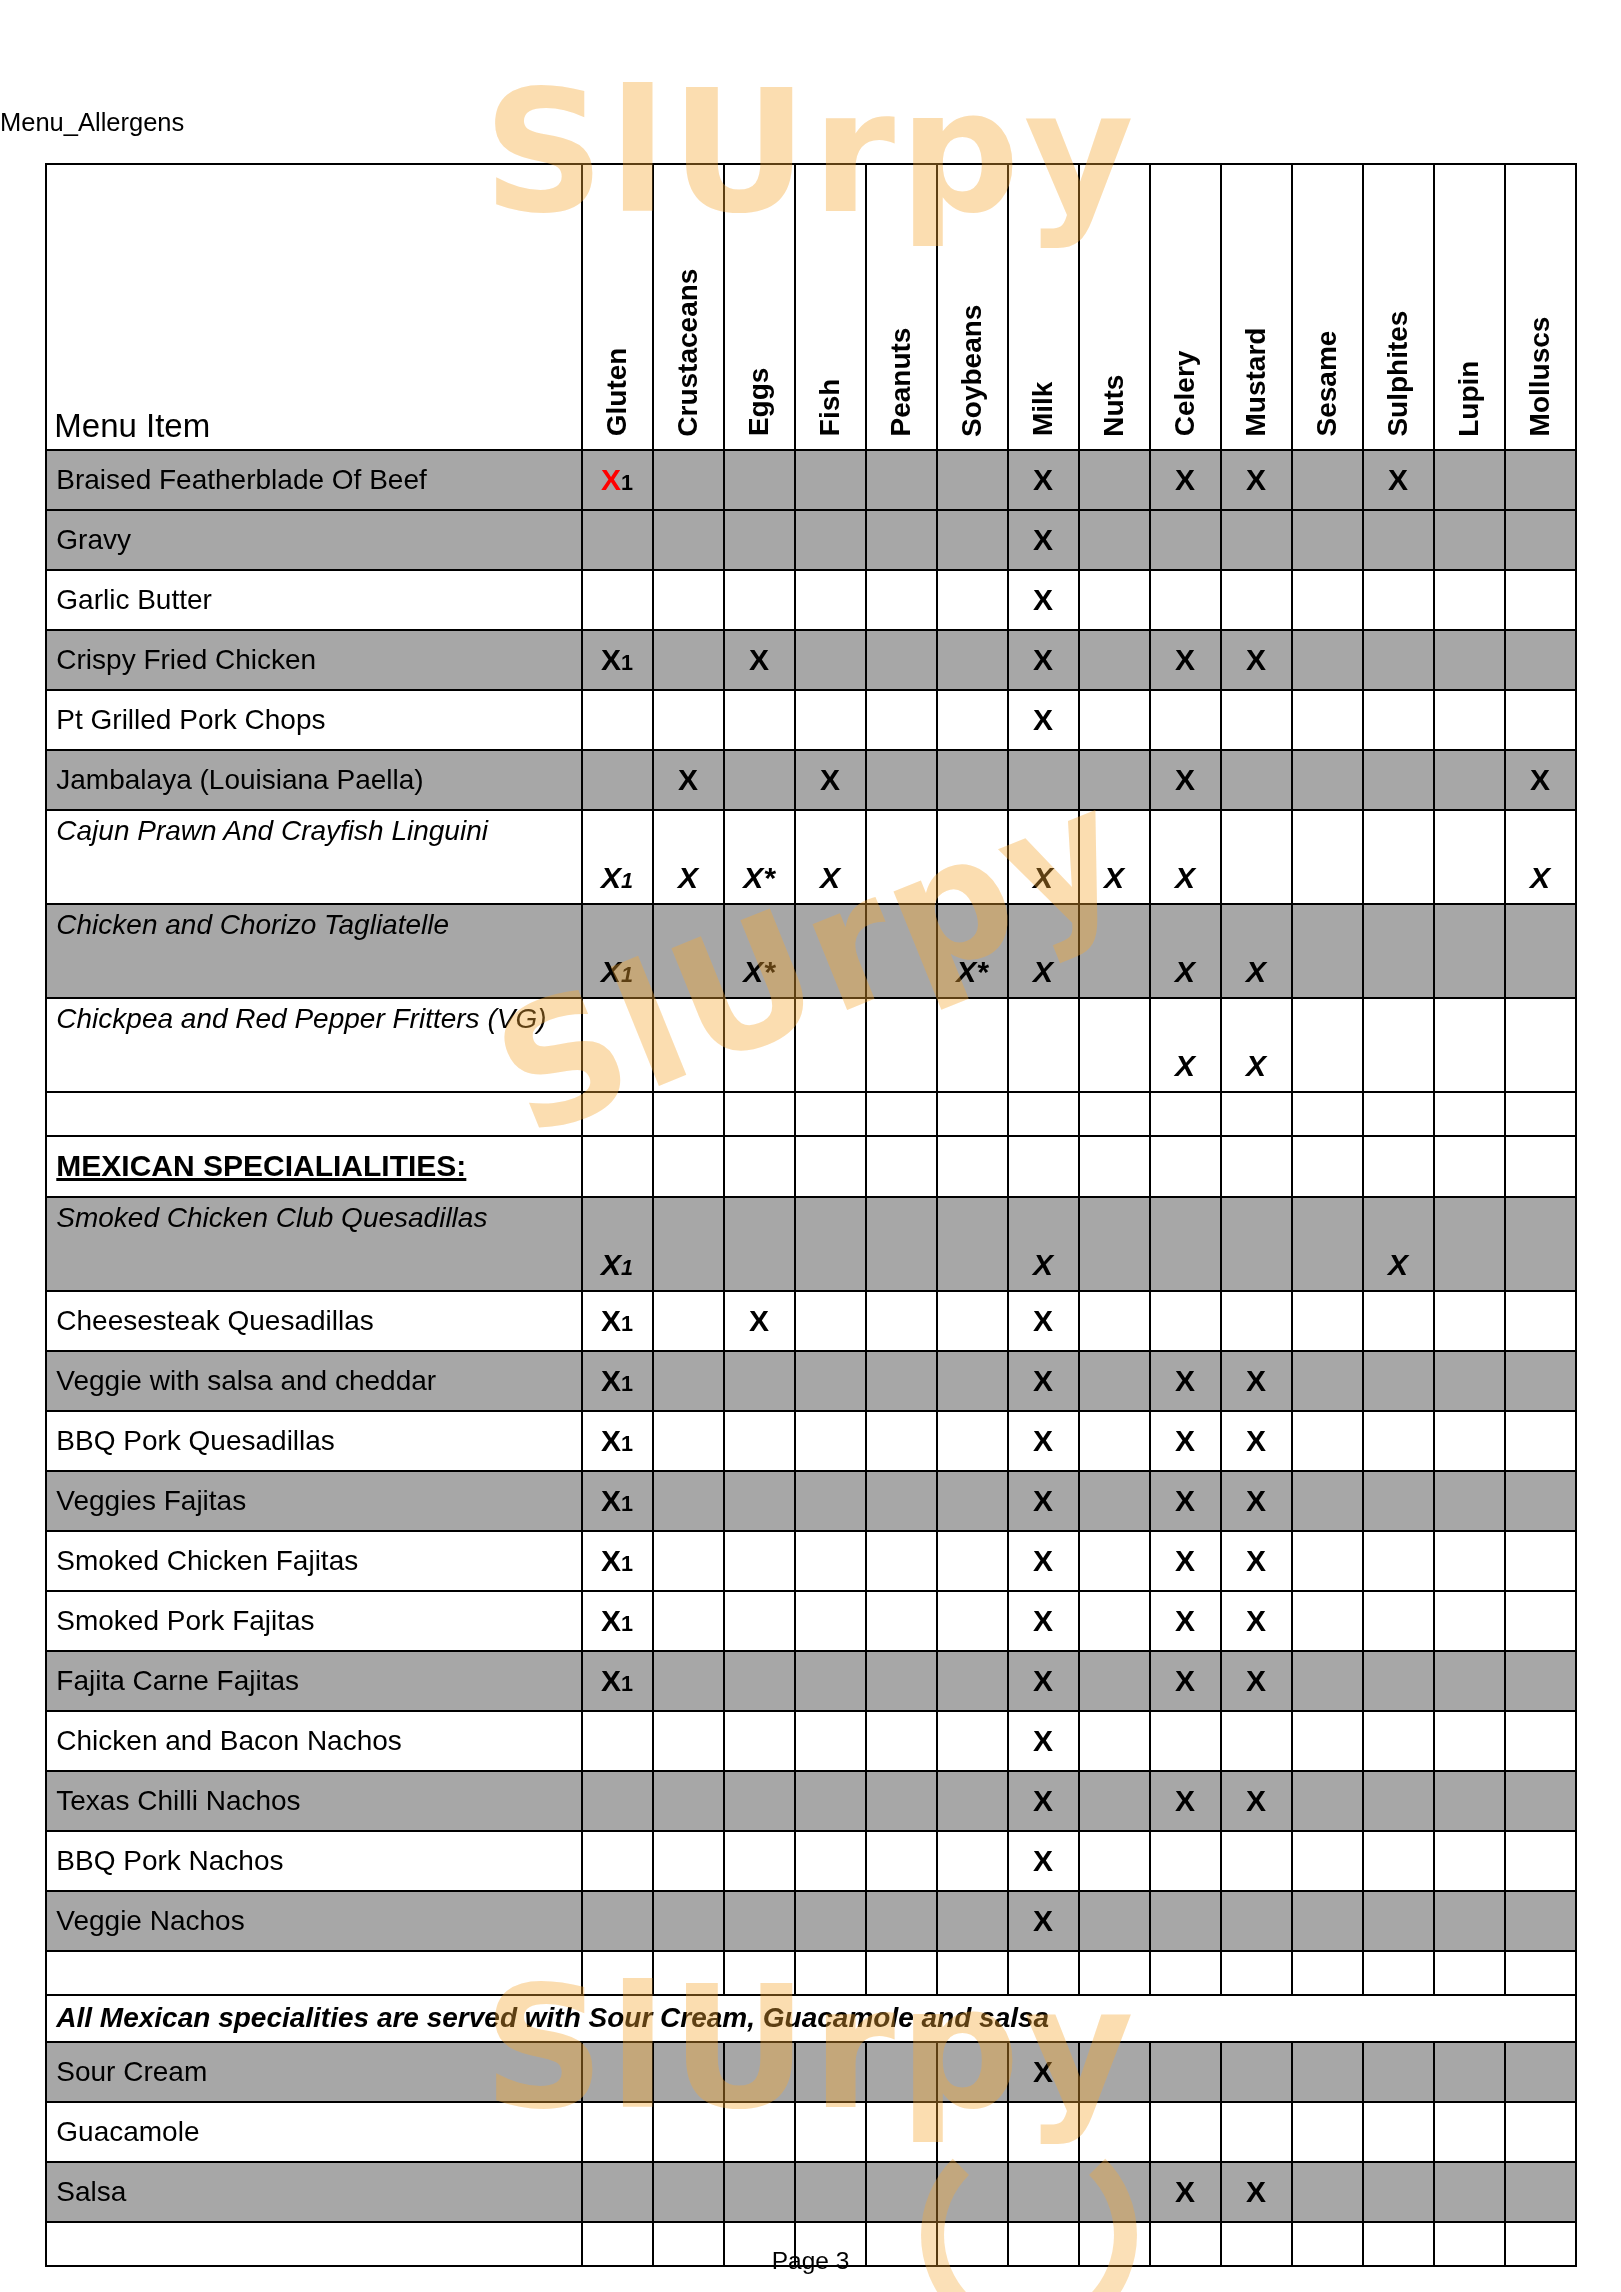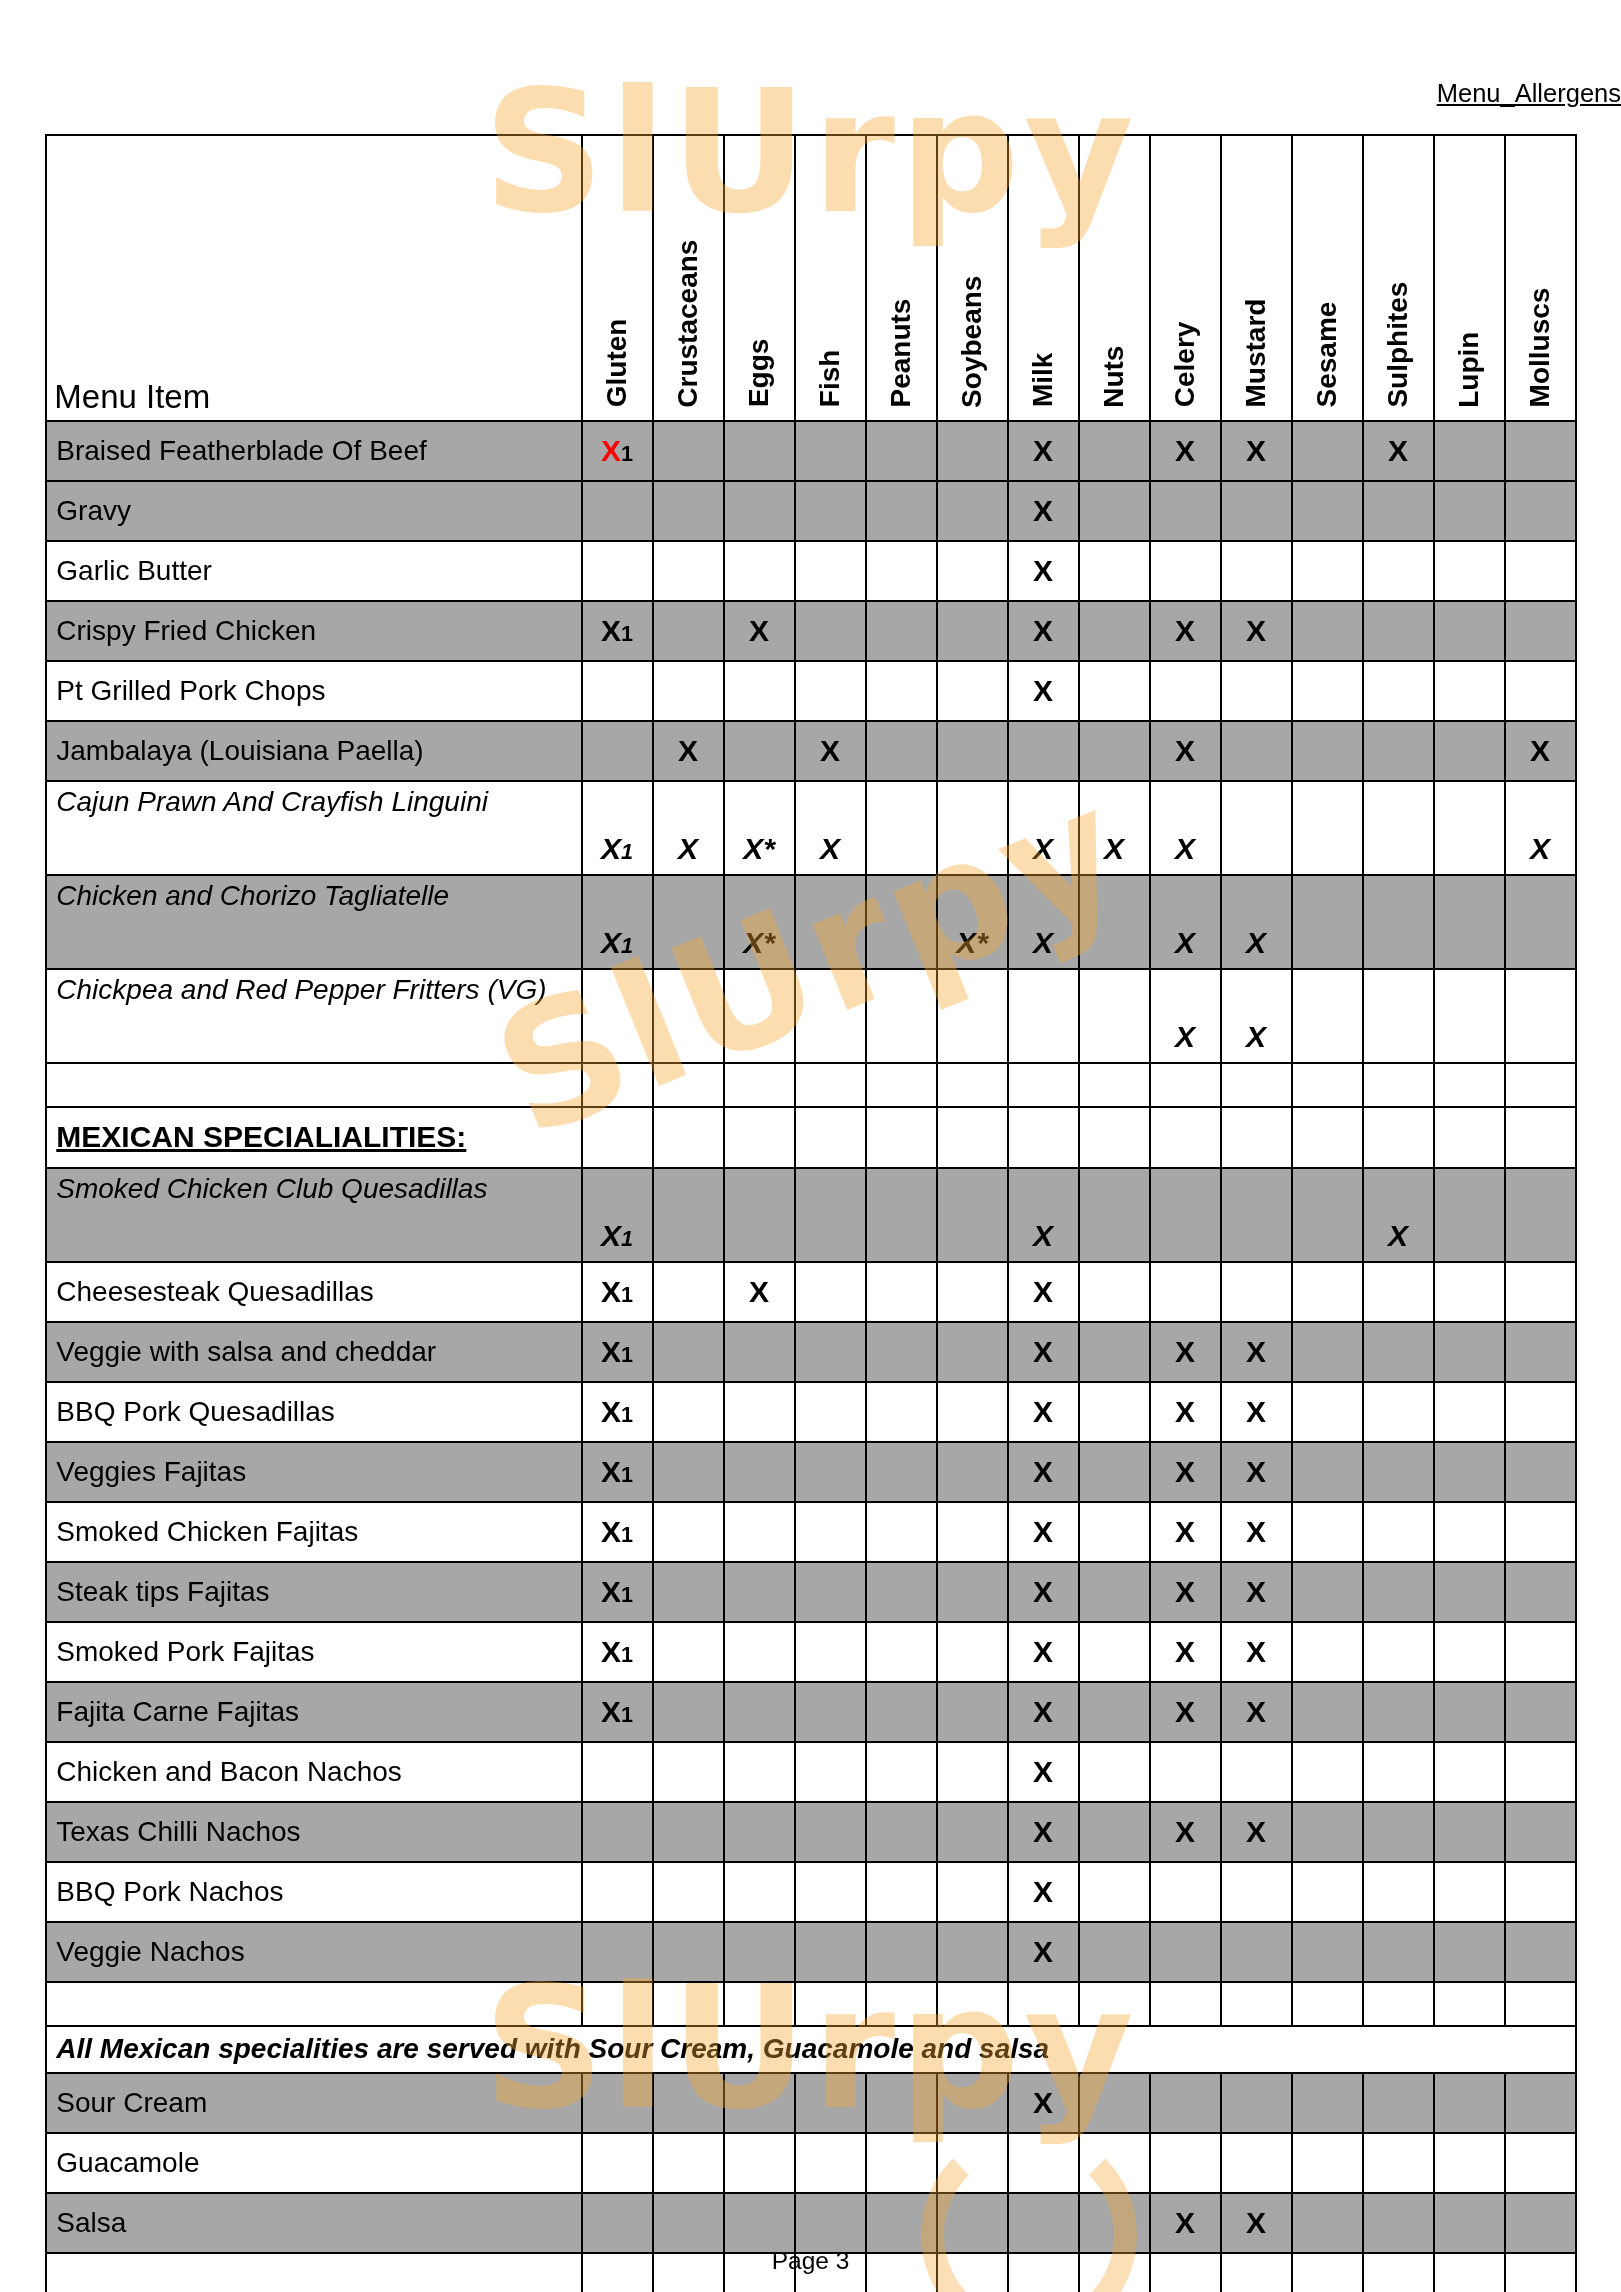--- a/index.html
+++ b/index.html
@@ -4,24 +4,24 @@
 <style>
   * { box-sizing: border-box; margin: 0; padding: 0; }
   html, body { background: #ffffff; }
   body {
     width: 1621px; height: 2293px;
     position: relative; overflow: hidden;
     font-family: "Liberation Sans", sans-serif;
     color: #000;
   }
   .doc-title {
-    padding-top: 79px;
-    text-align: right;
+    padding-top: 108px;
+    text-align: left;
     font-size: 25.5px;
-    position: relative; z-index: 2; text-decoration: underline;
+    position: relative; z-index: 2;
   }
   table.allergen-table {
     border-collapse: collapse;
     table-layout: fixed;
     margin: 25.5px auto 0 auto;
     border: 2.9px solid #000;
     position: relative; z-index: 2;
     background: #fff;
   }
   th, td { border: 2px solid #000; }
@@ -431,37 +431,20 @@
         <td class="mark-cell"></td>
         <td class="mark-cell"><span class="mark-x">X</span></td>
         <td class="mark-cell"></td>
         <td class="mark-cell"><span class="mark-x">X</span></td>
         <td class="mark-cell"><span class="mark-x">X</span></td>
         <td class="mark-cell"></td>
         <td class="mark-cell"></td>
         <td class="mark-cell"></td>
         <td class="mark-cell"></td>
       </tr>
-      <tr class="shaded">
-        <td class="menu-item-cell">Steak tips Fajitas</td>
-        <td class="mark-cell"><span class="mark-x">X</span><span class="mark-sub">1</span></td>
-        <td class="mark-cell"></td>
-        <td class="mark-cell"></td>
-        <td class="mark-cell"></td>
-        <td class="mark-cell"></td>
-        <td class="mark-cell"></td>
-        <td class="mark-cell"><span class="mark-x">X</span></td>
-        <td class="mark-cell"></td>
-        <td class="mark-cell"><span class="mark-x">X</span></td>
-        <td class="mark-cell"><span class="mark-x">X</span></td>
-        <td class="mark-cell"></td>
-        <td class="mark-cell"></td>
-        <td class="mark-cell"></td>
-        <td class="mark-cell"></td>
-      </tr>
       <tr>
         <td class="menu-item-cell">Smoked Pork Fajitas</td>
         <td class="mark-cell"><span class="mark-x">X</span><span class="mark-sub">1</span></td>
         <td class="mark-cell"></td>
         <td class="mark-cell"></td>
         <td class="mark-cell"></td>
         <td class="mark-cell"></td>
         <td class="mark-cell"></td>
         <td class="mark-cell"><span class="mark-x">X</span></td>
         <td class="mark-cell"></td>

